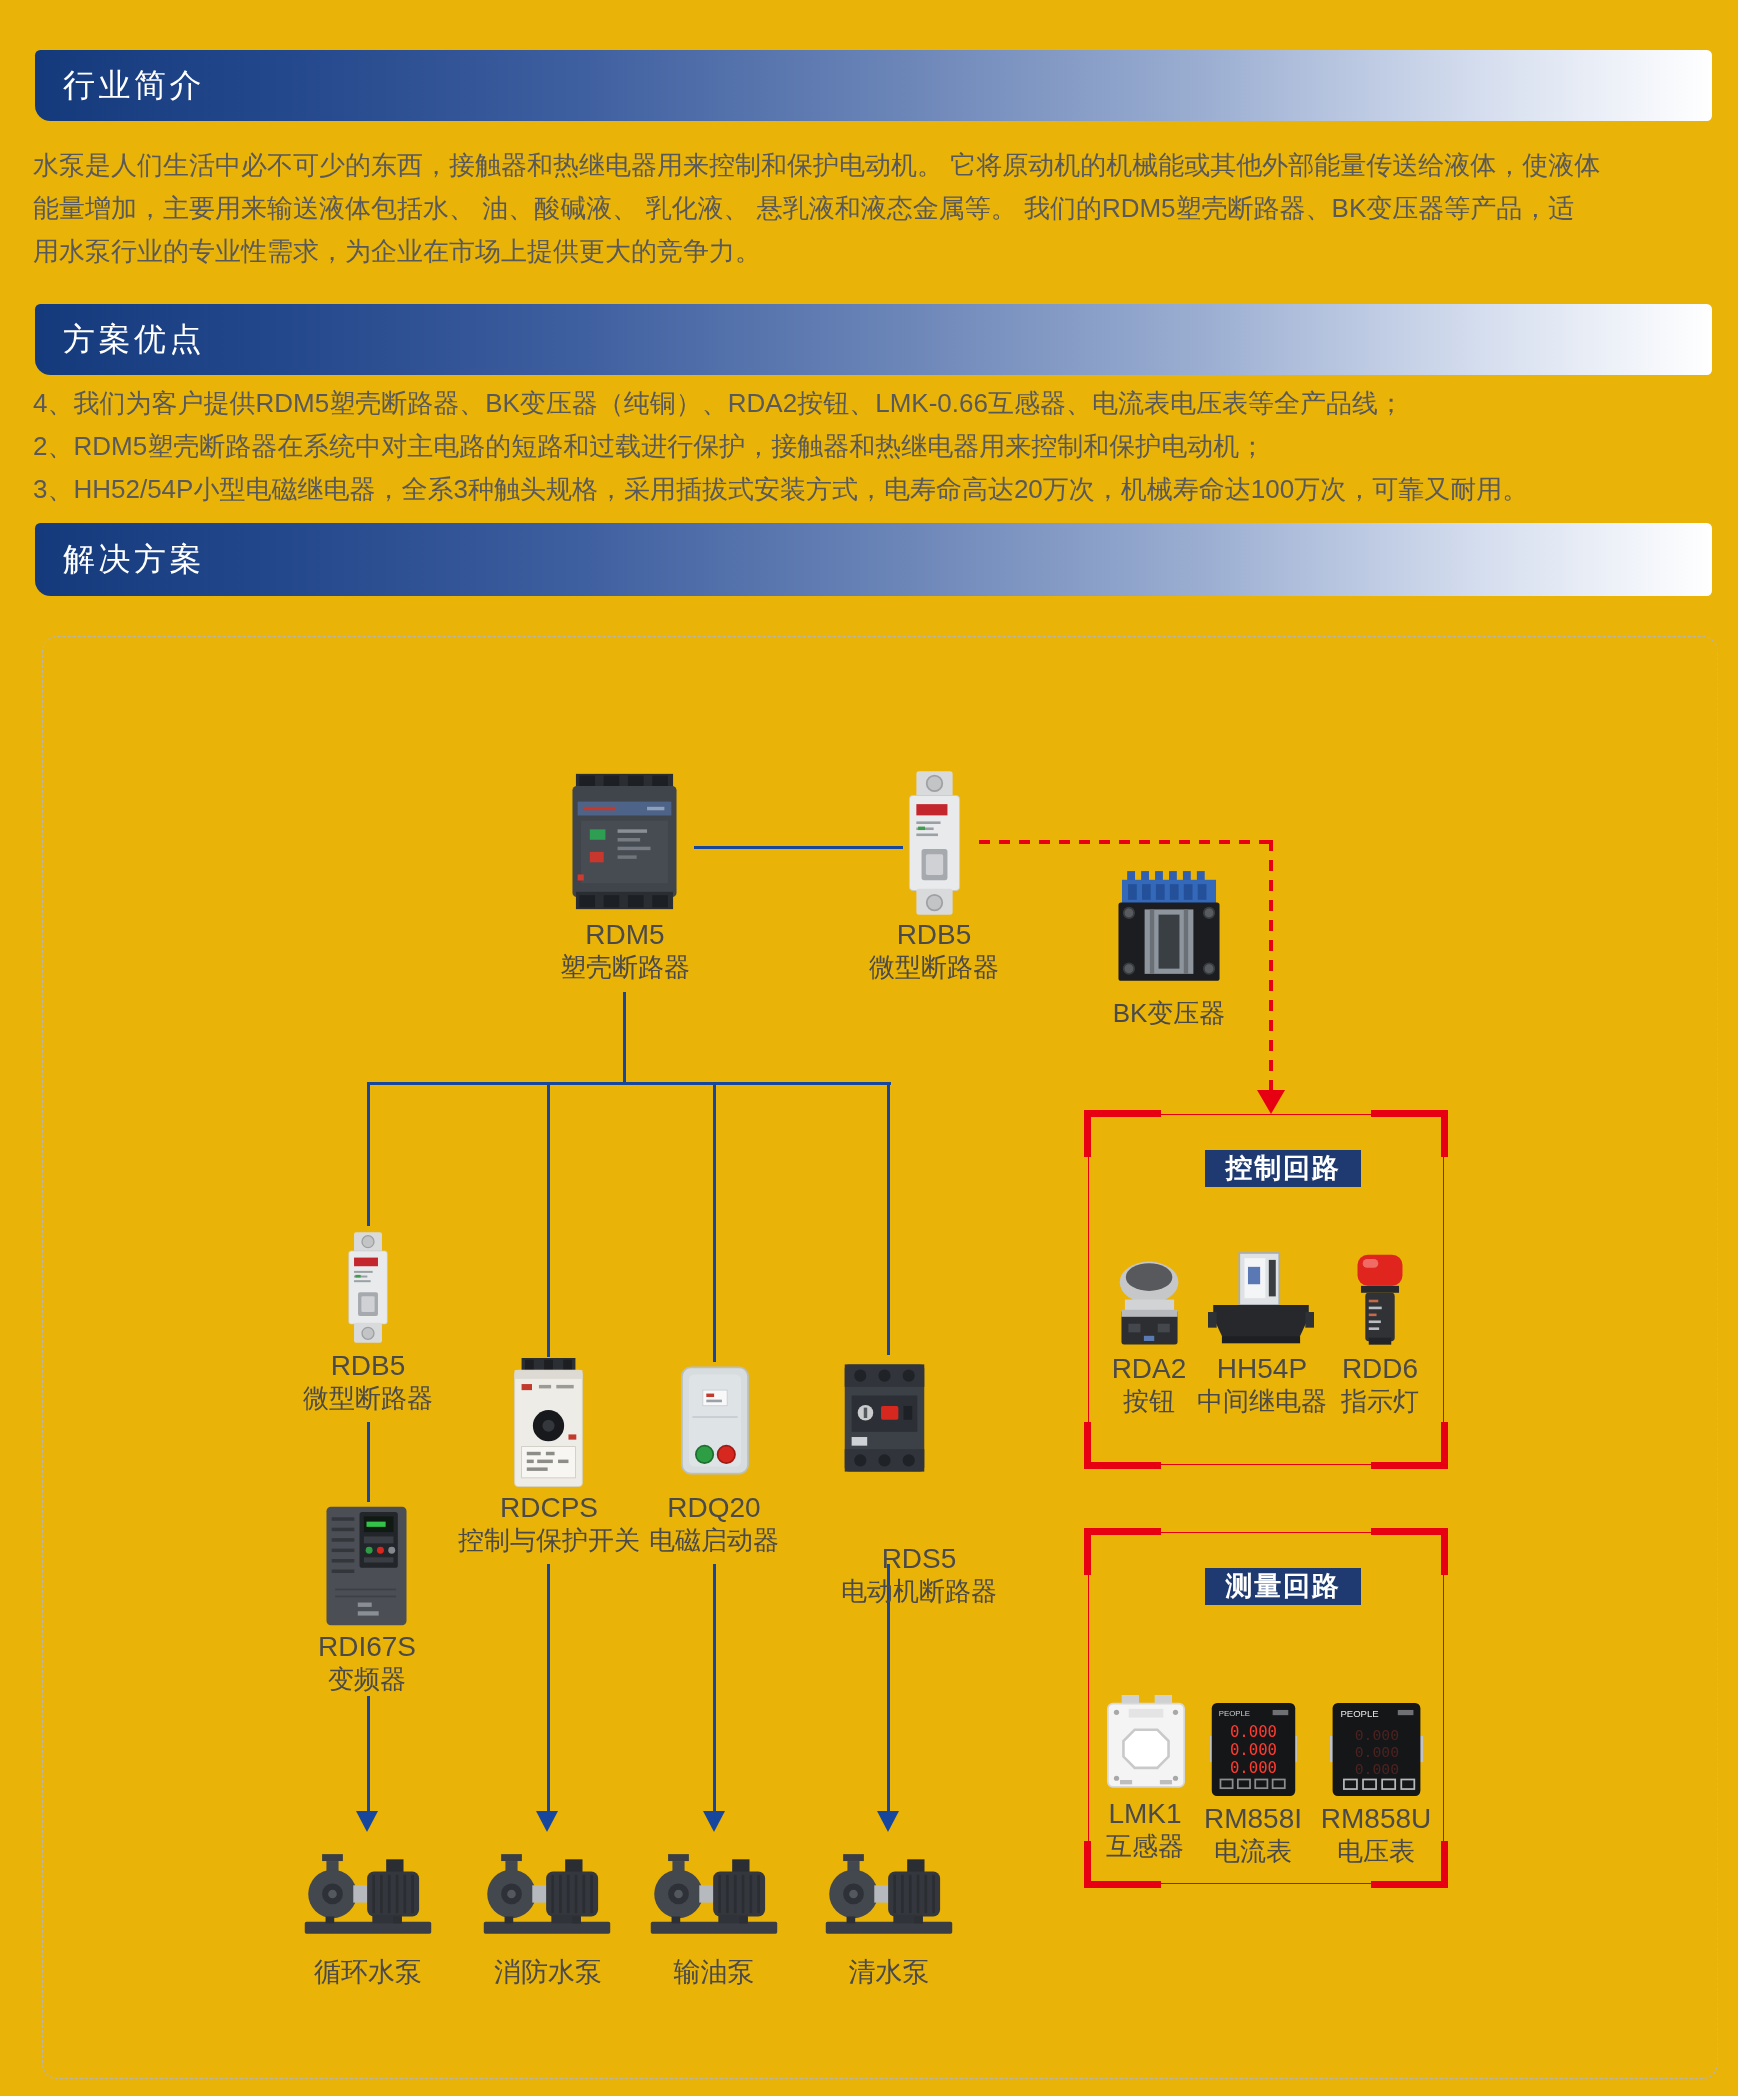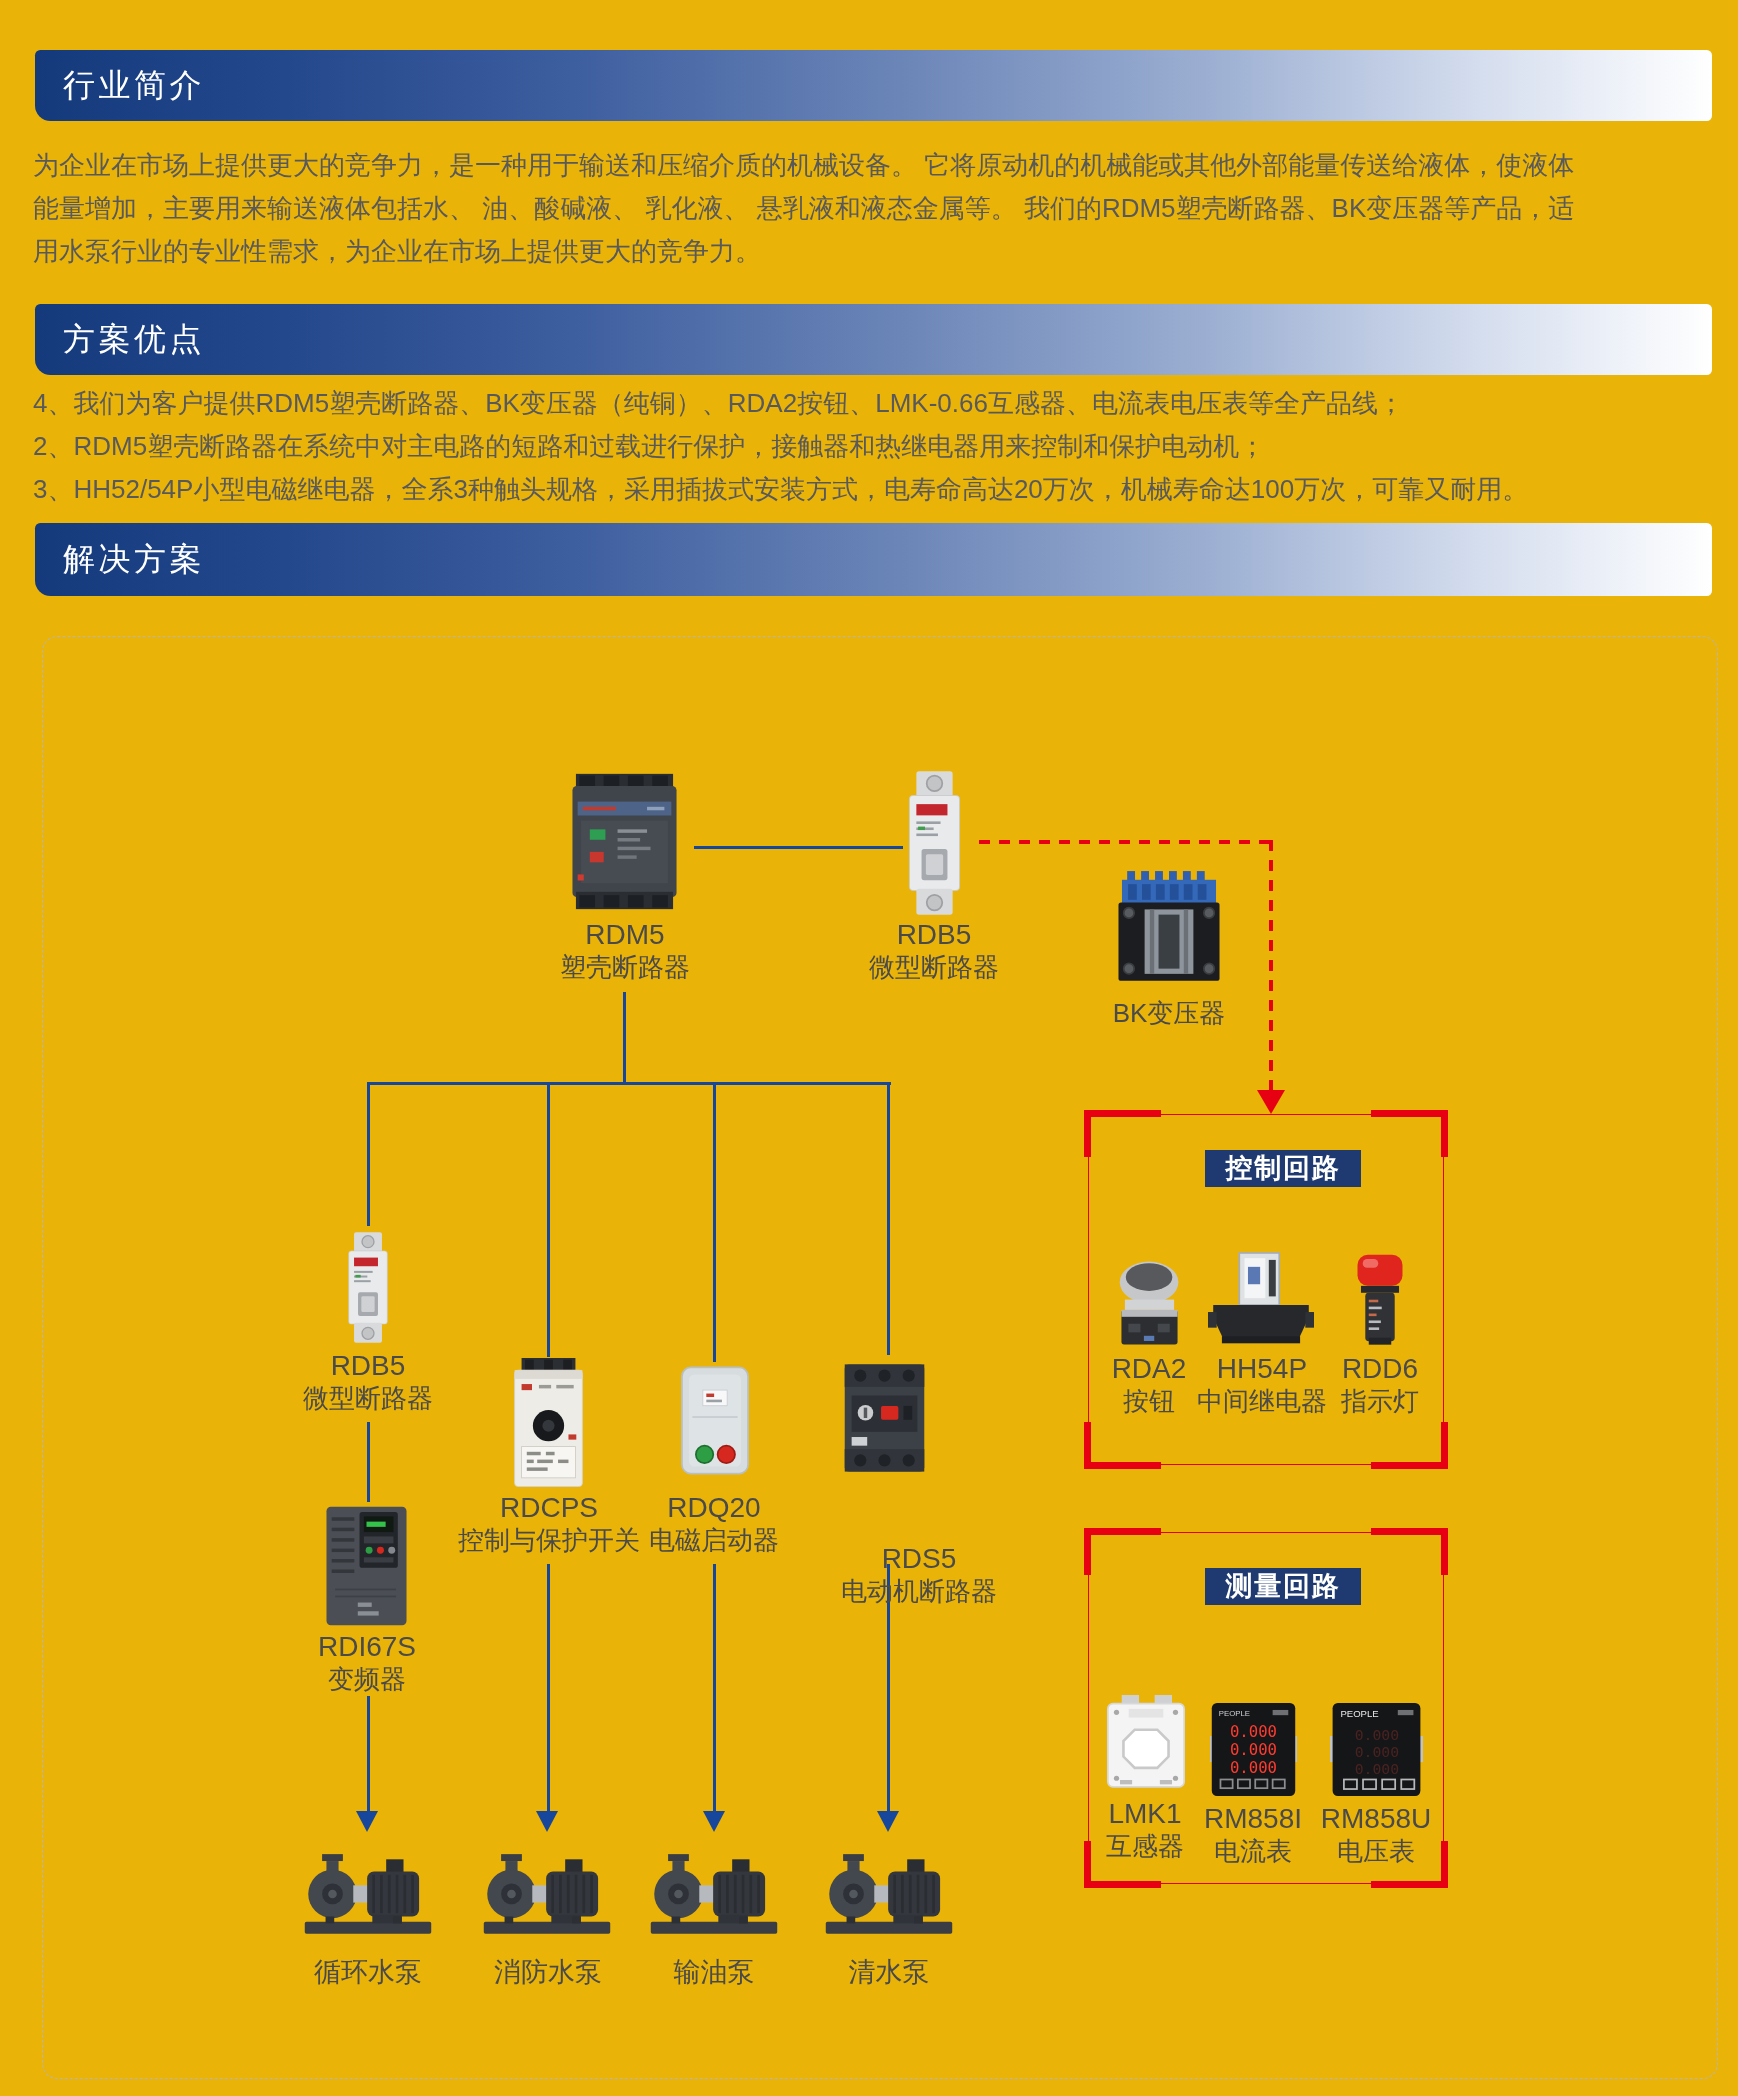--- a/index.html
+++ b/index.html
@@ -44,21 +44,21 @@
 </style>
 </head>
 <body>
 
 <div id="page">
 
   <div class="banner" style="top:50px;">
     <span>行业简介</span>
   </div>
   <div class="bodytext" style="top:144px;">
-    <div>为企业在市场上提供更大的竞争力，是一种用于输送和压缩介质的机械设备。 它将原动机的机械能或其他外部能量传送给液体，使液体</div>
+    <div>水泵是人们生活中必不可少的东西，接触器和热继电器用来控制和保护电动机。 它将原动机的机械能或其他外部能量传送给液体，使液体</div>
     <div>能量增加，主要用来输送液体包括水、 油、酸碱液、 乳化液、 悬乳液和液态金属等。 我们的RDM5塑壳断路器、BK变压器等产品，适</div>
     <div>用水泵行业的专业性需求，为企业在市场上提供更大的竞争力。</div>
   </div>
 
   <div class="banner" style="top:304px;">
     <span>方案优点</span>
   </div>
   <div class="bodytext" style="top:382px;line-height:43px;">
     <div>4、我们为客户提供RDM5塑壳断路器、BK变压器（纯铜）、RDA2按钮、LMK-0.66互感器、电流表电压表等全产品线；</div>
     <div>2、RDM5塑壳断路器在系统中对主电路的短路和过载进行保护，接触器和热继电器用来控制和保护电动机；</div>

